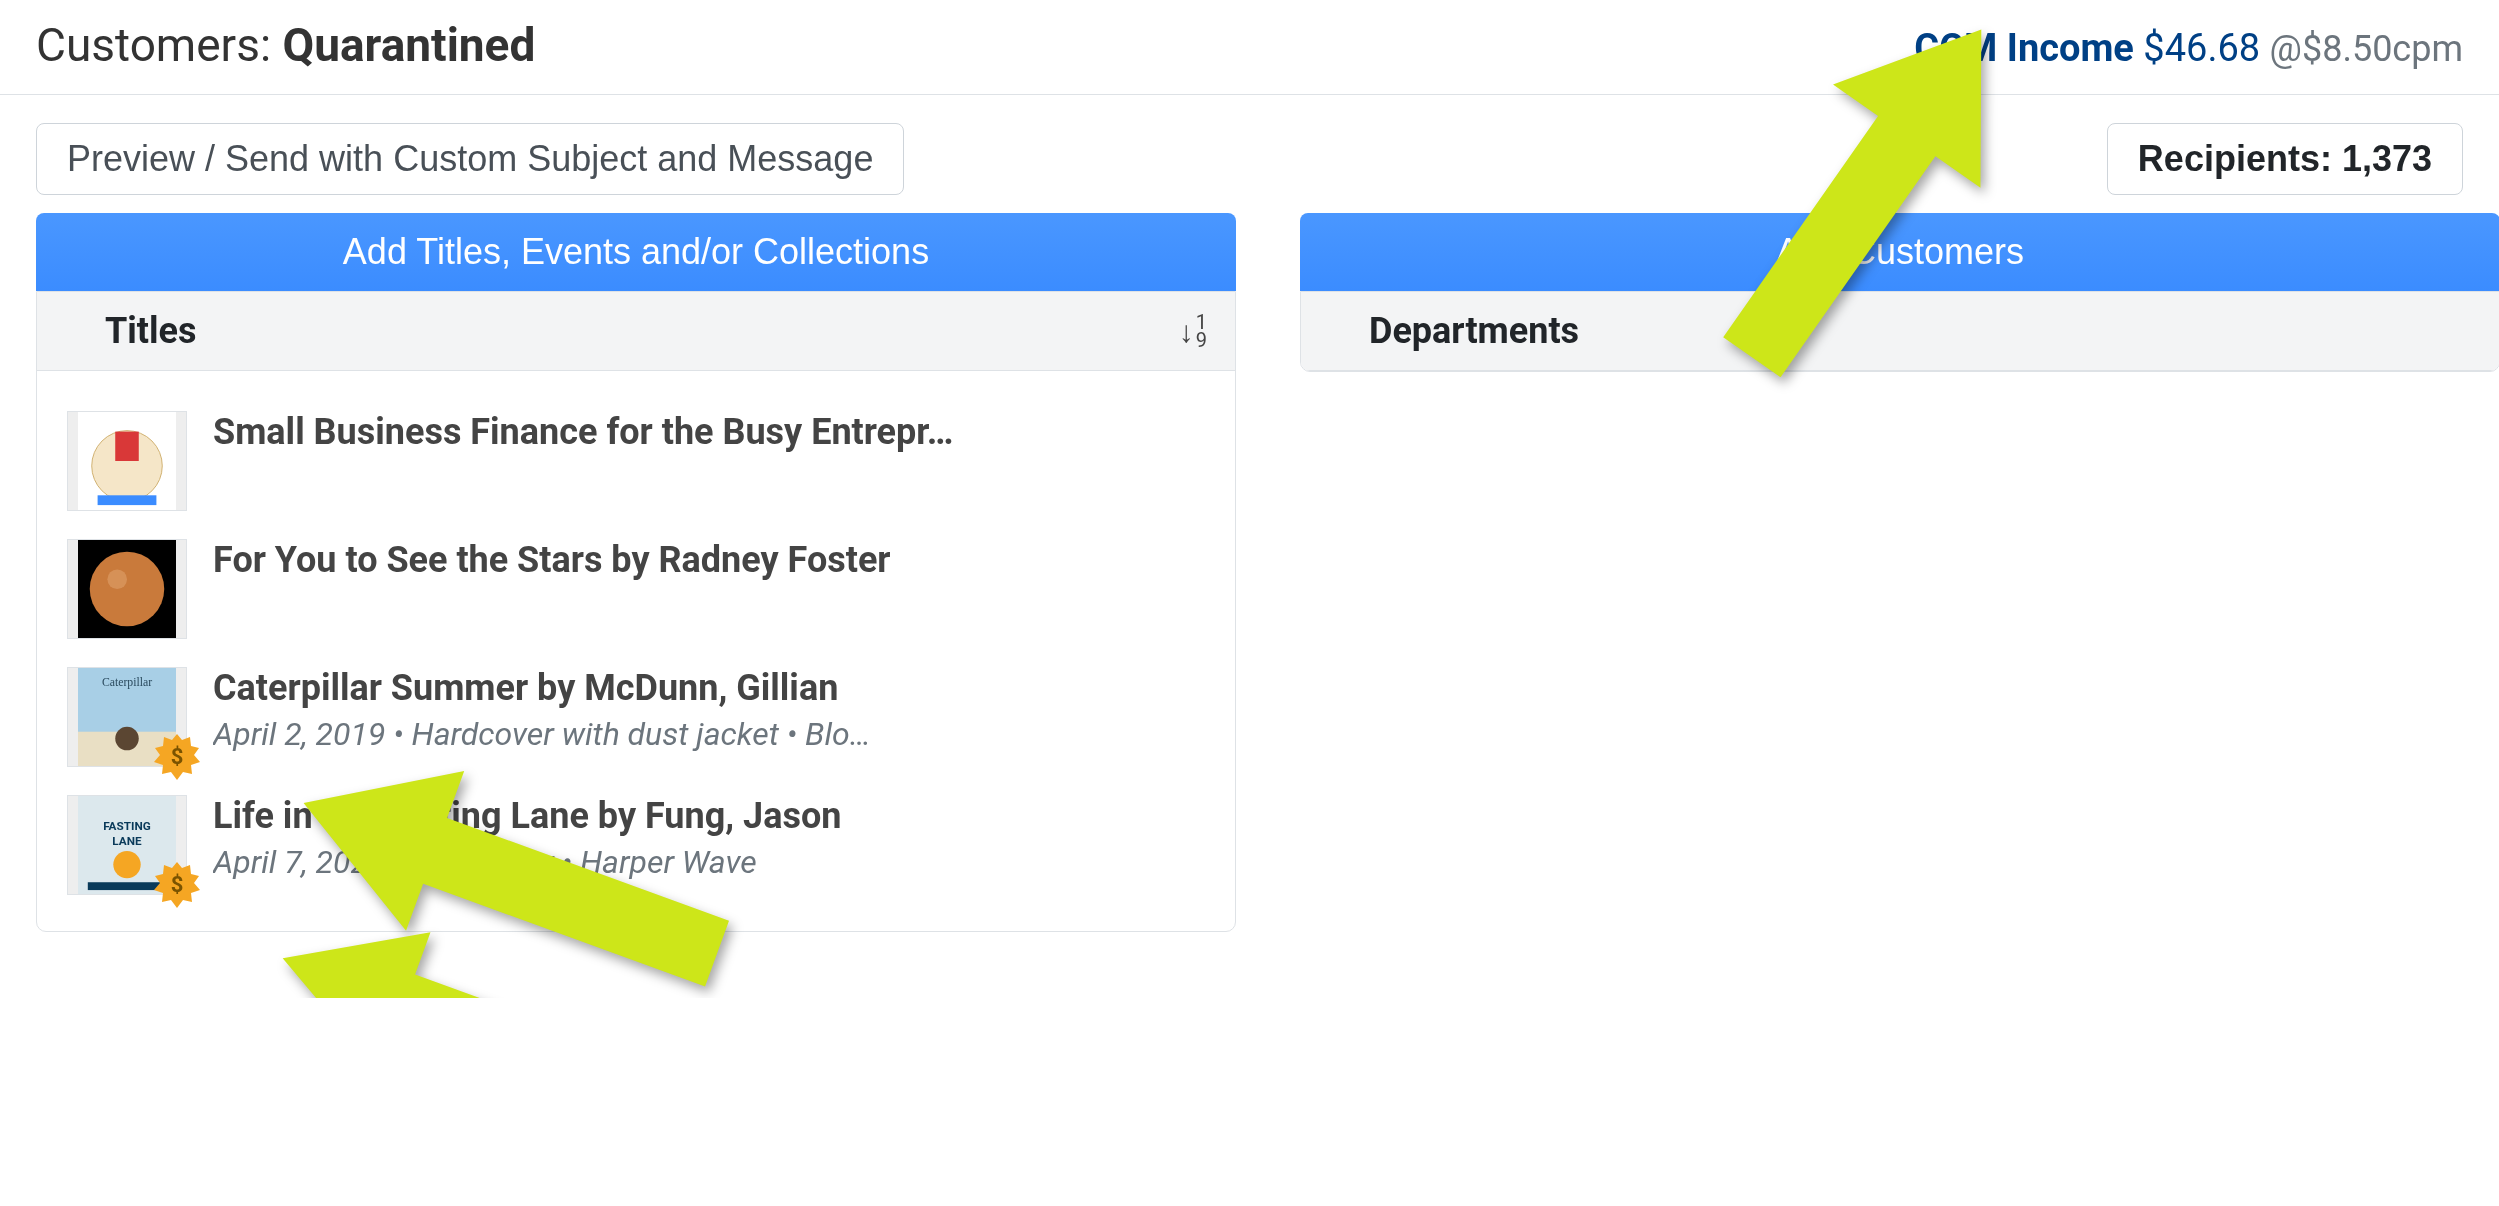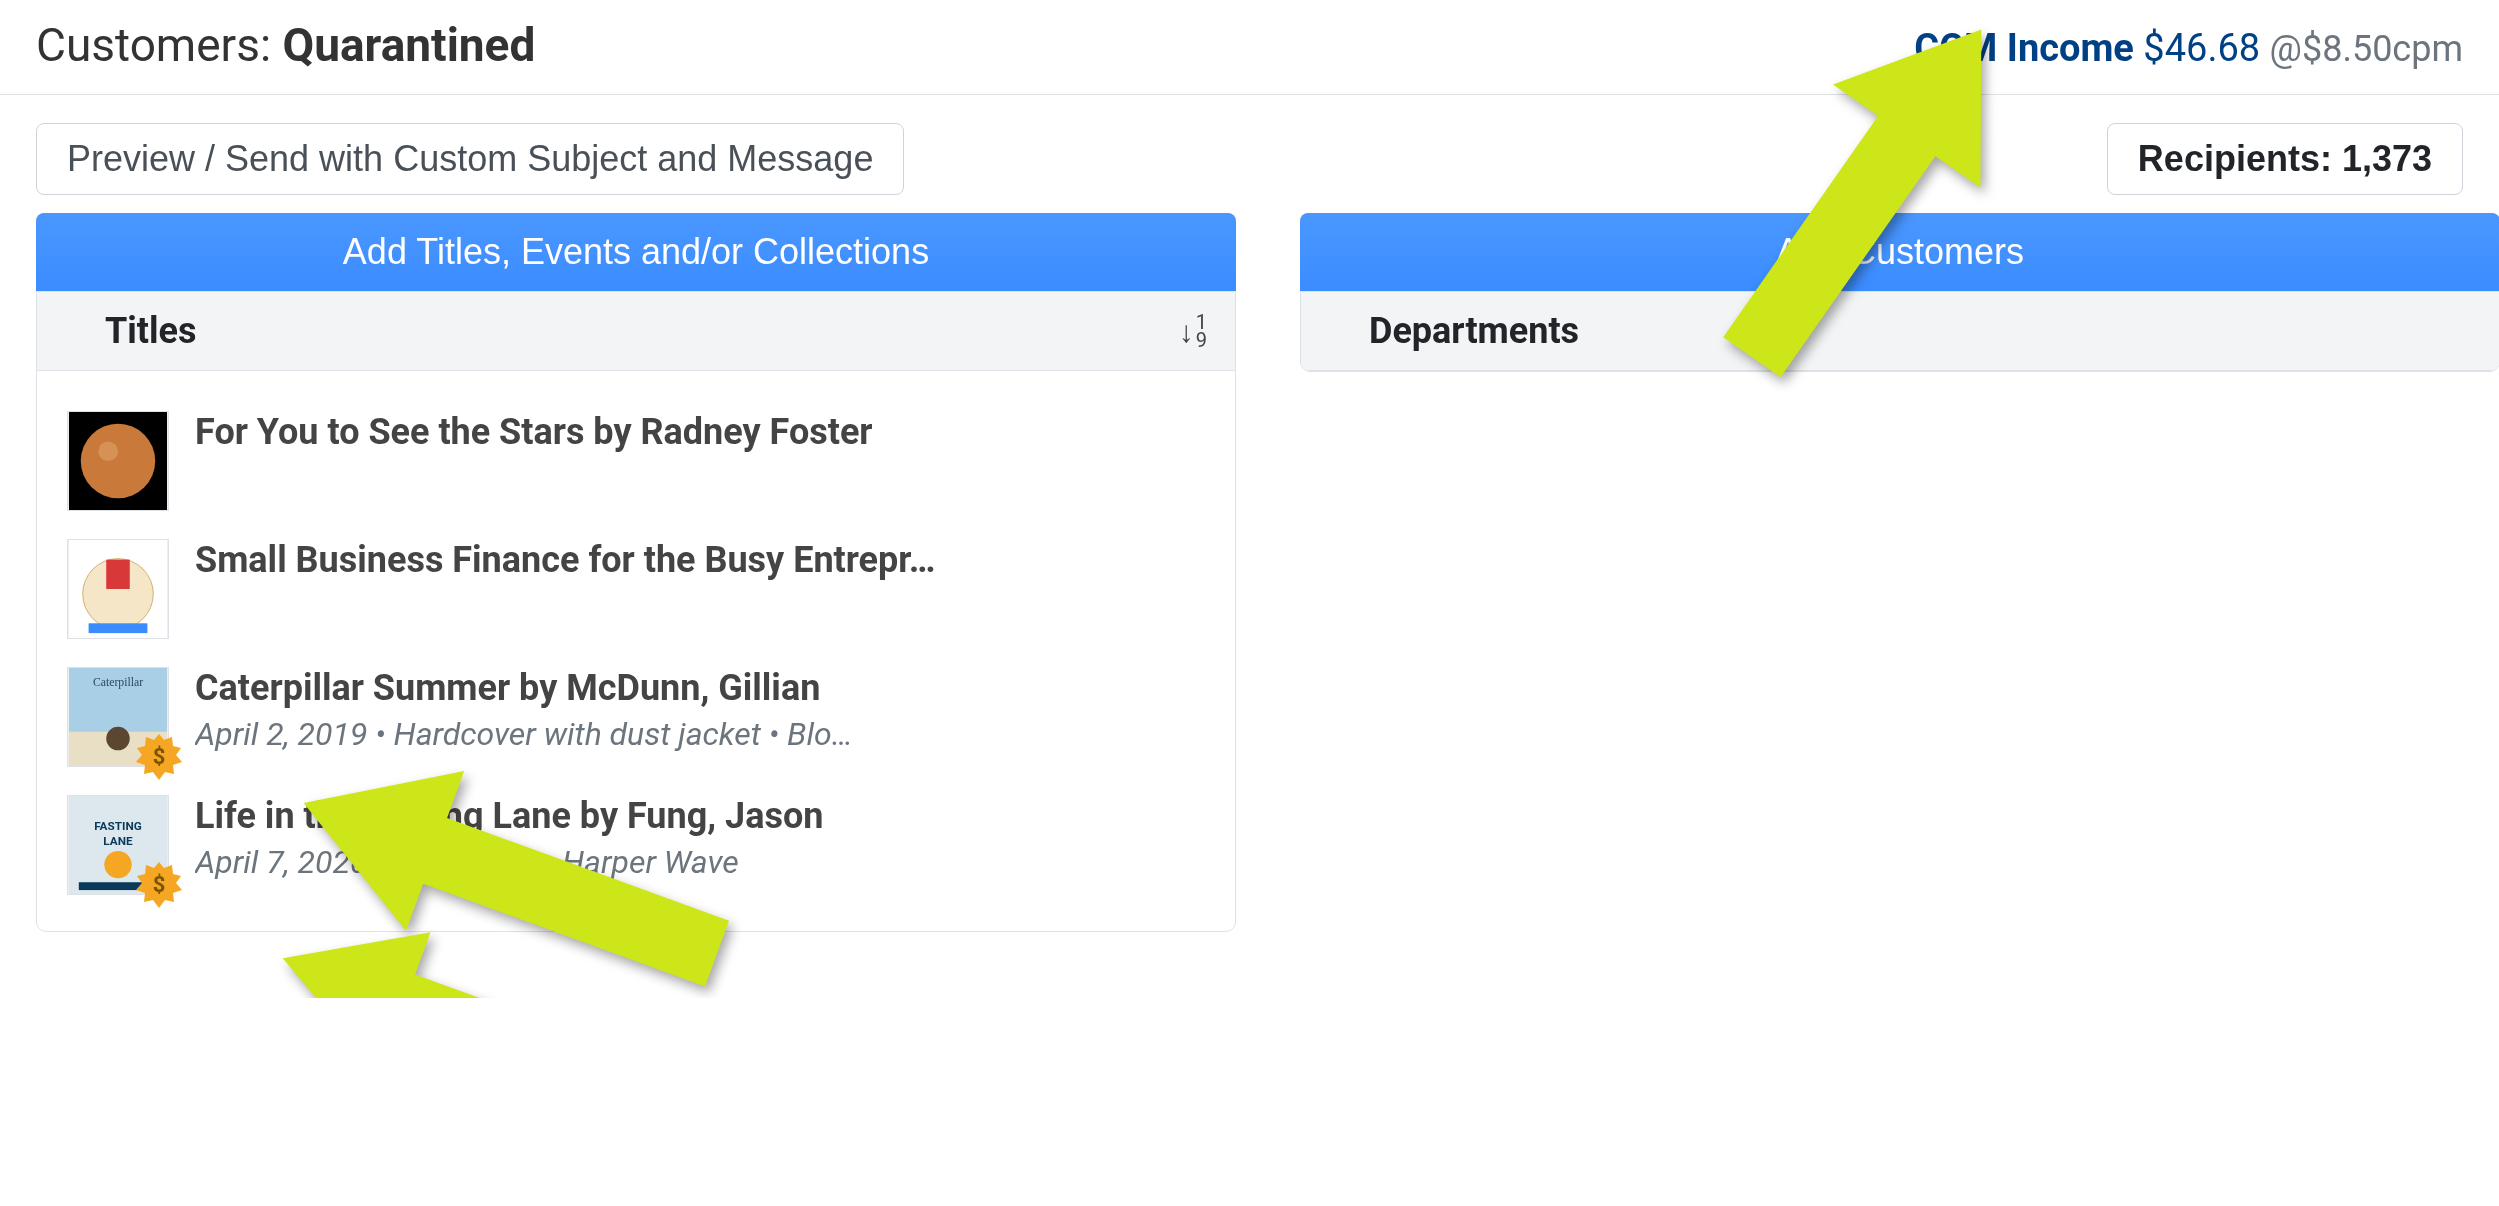--- a/index.html
+++ b/index.html
@@ -98,21 +98,21 @@
   .sort-icon .nums { font-size:20px; line-height:0.9; display:flex; flex-direction:column; align-items:center;}
   .panel-body { padding: 22px 20px 26px 20px; }
   .title-item {
     display: flex;
     align-items: flex-start;
     gap: 26px;
     padding: 18px 10px 10px 10px;
     position: relative;
   }
   .thumb {
-    width: 102px;
+    width: 120px;
     height: 100px;
     border: 1px solid #dee2e6;
     flex-shrink: 0;
     position: relative;
     background:#eee;
   }
   .thumb-inner { width:100%; height:100%; }
   .badge-dollar {
     position: absolute;
     right: -14px;
@@ -200,41 +200,41 @@
                 <span>1</span>
                 <span>9</span>
               </span>
           </div>
         </div>
         <div class="panel-body">
 
           <div class="title-item">
             <div class="thumb">
               <svg class="thumb-inner" viewBox="0 0 100 100">
-                  <rect width="100" height="100" fill="#000"></rect>
-                  <circle cx="50" cy="50" r="38" fill="#c97a3b"></circle>
-                  <circle cx="40" cy="40" r="10" fill="#e0a06a" opacity="0.6"></circle>
-                </svg>
-            </div>
-            <div class="title-text">
-              <div class="title-name">For You to See the Stars by Radney Foster</div>
-            </div>
-          </div>
-
-          <div class="title-item">
-            <div class="thumb">
-              <svg class="thumb-inner" viewBox="0 0 100 100">
                   <rect width="100" height="100" fill="#fff"></rect>
                   <circle cx="50" cy="55" r="36" fill="#f5e6c8" stroke="#d0b070"></circle>
                   <rect x="38" y="20" width="24" height="30" fill="#d93838"></rect>
                   <rect x="20" y="85" width="60" height="10" fill="#3b8cff"></rect>
                 </svg>
             </div>
             <div class="title-text">
               <div class="title-name">Small Business Finance for the Busy Entrepr…</div>
+            </div>
+          </div>
+
+          <div class="title-item">
+            <div class="thumb">
+              <svg class="thumb-inner" viewBox="0 0 100 100">
+                  <rect width="100" height="100" fill="#000"></rect>
+                  <circle cx="50" cy="50" r="38" fill="#c97a3b"></circle>
+                  <circle cx="40" cy="40" r="10" fill="#e0a06a" opacity="0.6"></circle>
+                </svg>
+            </div>
+            <div class="title-text">
+              <div class="title-name">For You to See the Stars by Radney Foster</div>
             </div>
           </div>
 
           <div class="title-item">
             <div class="thumb">
               <svg class="thumb-inner" viewBox="0 0 100 100">
                   <rect width="100" height="100" fill="#a8cfe6"></rect>
                   <rect y="65" width="100" height="35" fill="#e9dfc4"></rect>
                   <circle cx="50" cy="72" r="12" fill="#5b4632"></circle>
                   <text x="50" y="18" font-size="12" text-anchor="middle" fill="#2a4a5e" font-family="serif">Caterpillar</text>

